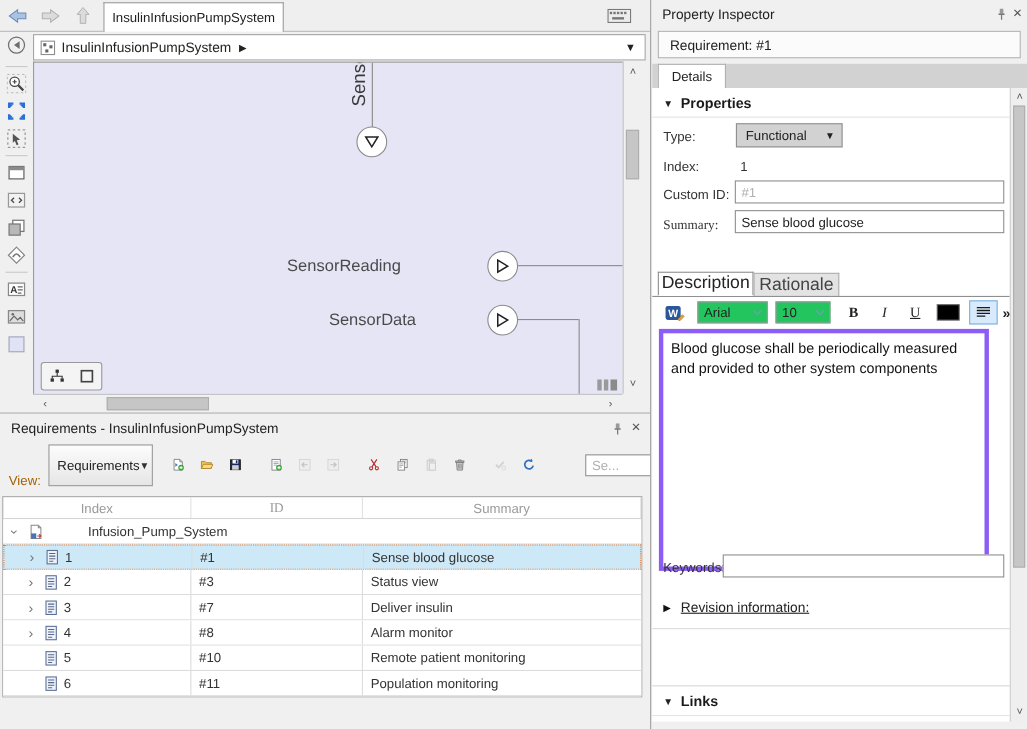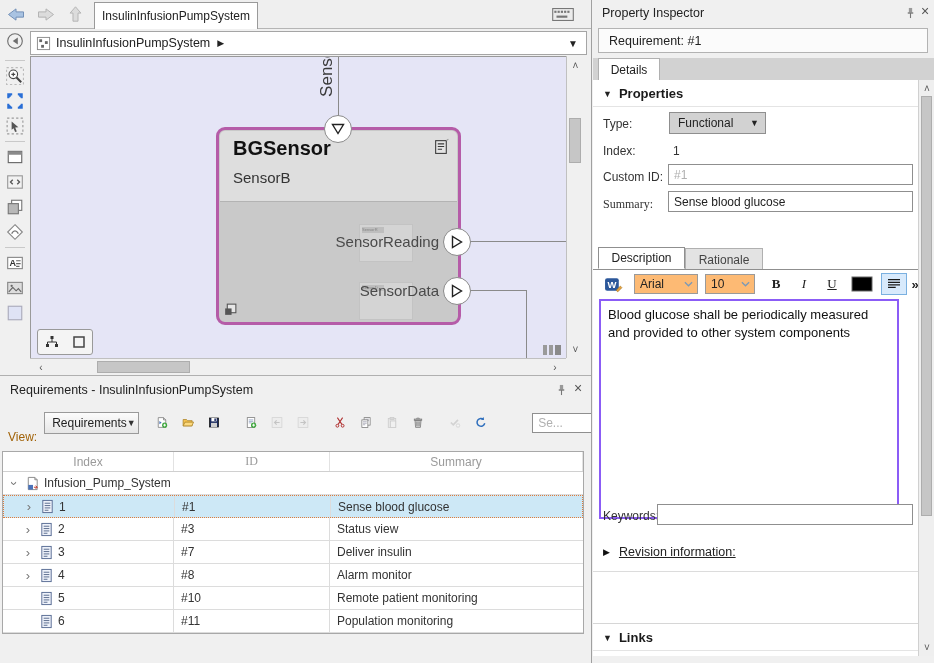--- a/index.html
+++ b/index.html
@@ -17,21 +17,21 @@
   
   #toolstrip{left:0;top:56px;width:30px;height:319px;background:#f0f0f0;}
   .ts-icon{width:22px;height:22px;margin:3px auto;display:flex;align-items:center;justify-content:center;}
   .ts-sep{width:20px;height:1px;background:#c9c9c9;margin:4px auto;}
   
   #canvas{left:30px;top:56px;width:536px;height:302px;background:#e5e5f6;border-left:1px solid #9a9a9a;border-top:1px solid #9a9a9a;overflow:hidden;}
   .wire{position:absolute;background:#8a8a8a;}
   #block{left:185px;top:70px;width:245px;height:198px;border:3px solid #b55ca8;border-radius:9px;background:#c9c9c9;box-sizing:border-box;}
   #block-header{left:1px;top:1px;width:237px;height:70px;background:#dedede;border-bottom:1px solid #b3b3b3;border-radius:5px 5px 0 0;}
   .portc{position:absolute;width:28px;height:28px;border-radius:50%;background:#fff;border:1px solid #8a8a8a;display:flex;align-items:center;justify-content:center;box-sizing:border-box;}
-  .portlabel{position:absolute;font-size:15px;color:#4a4a4a;text-align:right;}
+  .portlabel{position:absolute;font-size:15px;color:#4a4a4a;text-align:left;}
   .ghost{position:absolute;width:52px;height:36px;background:#d6d6d6;border:1px solid #c2c2c2;opacity:.85;}
   .ghost .mini{position:absolute;left:2px;top:2px;width:22px;height:6px;background:#bdbdbd;font-size:4px;color:#777;overflow:hidden;}
   #wire-label{position:absolute;left:286px;top:-14px;writing-mode:vertical-rl;transform:rotate(180deg);font-size:17px;color:#3a3a3a;}
   #canvas-overlay-btns{left:6px;top:272px;width:54px;height:24px;background:#f4f4f4;border:1px solid #999;border-radius:3px;display:flex;align-items:center;justify-content:space-around;}
   
   .sbar{background:#f0f0f0;}
   .sb-thumb{position:absolute;background:#c6c6c6;border:1px solid #adadad;box-sizing:border-box;}
   .sb-arrow{position:absolute;color:#555;font-size:10px;display:flex;align-items:center;justify-content:center;}
   
   #reqpanel{left:0;top:375px;width:591px;height:288px;background:#f0f0f0;border-top:1px solid #b0b0b0;}
@@ -59,23 +59,23 @@
   #pi-objheader{left:6px;top:28px;width:330px;height:25px;background:#fbfbfb;border:1px solid #b3b3b3;display:flex;align-items:center;box-sizing:border-box;}
   #pi-tabstrip{left:1px;top:58px;width:341px;height:22px;background:#d2d2d2;}
   #pi-tab{left:5px;top:0;width:62px;height:22px;background:#fff;border:1px solid #b0b0b0;border-bottom:none;display:flex;align-items:center;justify-content:center;box-sizing:border-box;}
   #pi-body{left:1px;top:80px;width:325px;height:576px;background:#fff;}
   .sect-head{display:flex;align-items:center;font-weight:bold;font-size:13px;color:#1a1a1a;padding:6px 0 5px 10px;border-bottom:1px solid #e4e4e4;}
   .sect-head .tri{font-size:9px;margin-right:7px;color:#222;}
   .plabel{position:absolute;left:10px;font-size:12px;color:#333;}
   .pinput{position:absolute;background:#fff;border:1px solid #8f8f8f;font-size:12px;color:#222;font-family:"Liberation Sans",sans-serif;padding:0 5px;box-sizing:border-box;}
   .pinput::placeholder{color:#b0b0b0;}
   .dd{display:flex;align-items:center;background:#d2d2d2;border:1px solid #8f8f8f;font-size:12px;box-sizing:border-box;}
-  .dtab{position:absolute;height:22px;display:flex;align-items:center;justify-content:center;font-size:12px;box-sizing:border-box;}
+  .dtab{position:absolute;height:22px;display:flex;align-items:center;justify-content:center;font-size:16px;box-sizing:border-box;}
   .rt-btn{position:absolute;height:22px;display:flex;align-items:center;justify-content:center;font-size:13px;color:#222;}
-  .combo{position:absolute;height:20px;background:#fdba74;border:1px solid #9a9a9a;display:flex;align-items:center;font-size:12px;box-sizing:border-box;padding-left:5px;justify-content:space-between;}
+  .combo{position:absolute;height:20px;background:#22c55e;border:1px solid #9a9a9a;display:flex;align-items:center;font-size:12px;box-sizing:border-box;padding-left:5px;justify-content:space-between;}
   #pi-scroll{left:326px;top:80px;width:16px;height:576px;background:#efefef;border-left:1px solid #d0d0d0;}
 </style>
 </head>
 <body>
 
 <div id="root">
 
   <div class="abs" id="tabbar">
     <div class="abs navbtn" style="left:4px;">
       <svg width="20" height="15" viewBox="0 0 20 16">
@@ -211,45 +211,20 @@
       </div>
     </div>
 
   <div class="abs" id="canvas">
     <div id="wire-label">Sensor</div>
     <div class="wire" style="left:307px;top:0;width:1px;height:60px;"></div>
     <div class="wire" style="left:439px;top:184px;width:97px;height:1px;"></div>
     <div class="wire" style="left:439px;top:233px;width:56px;height:1px;"></div>
     <div class="wire" style="left:495px;top:233px;width:1px;height:69px;"></div>
 
-    <div class="abs" id="block">
-      <div class="abs" id="block-header">
-        <div style="position:absolute;left:13px;top:6px;font-size:20px;font-weight:bold;color:#111;">BGSensor</div>
-        <div style="position:absolute;left:13px;top:38px;font-size:15px;color:#333;">SensorB</div>
-        <div style="position:absolute;right:8px;top:7px;">
-          <svg width="15" height="17" viewBox="0 0 14 16">
-              <rect x="1.5" y="2.5" width="10" height="12" fill="#e3e3e3" stroke="#3a3a3a"></rect>
-              <path d="M3.5 5.5h6M3.5 8h6M3.5 10.5h4" stroke="#3a3a3a"></path>
-              <path d="M11.5 2.5 l2 -1.5" stroke="#999"></path>
-            </svg>
-        </div>
-      </div>
-      <div class="ghost" style="left:140px;top:94px;">
-          <div class="mini">SensorR</div>
-        </div>
-      <div class="ghost" style="left:140px;top:152px;">
-          <div class="mini">SensorD</div>
-        </div>
-      <div style="position:absolute;left:4px;top:172px;">
-        <svg width="15" height="15" viewBox="0 0 14 14">
-            <rect x="4" y="2" width="8" height="8" fill="#e6e6e6" stroke="#555"></rect>
-            <rect x="2" y="6" width="6" height="6" fill="#555"></rect>
-          </svg>
-      </div>
-    </div>
 
     <div class="portlabel" style="left:230px;top:176px;width:178px;">SensorReading</div>
     <div class="portlabel" style="left:268px;top:225px;width:140px;">SensorData</div>
 
     <div class="portc" style="left:293px;top:58px;">
       <svg width="14" height="12" viewBox="0 0 14 12">
           <path d="M1.5 1.5 H12.5 L7 10.5 Z" fill="#fff" stroke="#222" stroke-width="1.4"></path>
         </svg>
     </div>
     <div class="portc" style="left:412px;top:171px;">
@@ -305,21 +280,21 @@
         <svg width="11" height="14" viewBox="0 0 12 14">
             <rect x="4.2" y="1.5" width="3.6" height="5" fill="#9a9a9a"></rect>
             <path d="M3 7 h6" stroke="#777" stroke-width="1.5"></path>
             <path d="M6 7 v5.5" stroke="#777" stroke-width="1.2"></path>
           </svg>
       </span>
       <span style="position:absolute;left:574px;top:3px;font-size:14px;color:#555;">×</span>
     </div>
     <div class="abs" id="req-toolbar">
       <span style="margin-left:8px;color:#a16207;margin-top:28px;">View:</span>
-      <div style="margin-left:7px;width:95px;height:22px;background:linear-gradient(#fcfcfc,#e6e6e6);border:1px solid #9a9a9a;display:flex;align-items:center;box-sizing:border-box;">
+      <div style="margin-left:7px;width:95px;height:38px;background:linear-gradient(#fcfcfc,#e6e6e6);border:1px solid #9a9a9a;display:flex;align-items:center;box-sizing:border-box;">
         <span style="margin-left:7px;flex:1;">Requirements</span>
         <span style="font-size:9px;margin-right:6px;color:#333;">▼</span>
       </div>
       <div id="req-toolbar-icons" style="display:flex;align-items:center;margin-left:10px;">
           <button class="tbtn">
             <svg width="17" height="17" viewBox="0 0 16 16">
               <path d="M3 1.5 H10 L13 4.5 V14.5 H3 Z" fill="#fff" stroke="#777"></path>
               <path d="M10 1.5 V4.5 H13" fill="none" stroke="#777"></path>
               <path d="M4.5 6 l3 2.2 -3 2.2 z" fill="#4a72b8"></path>
               <circle cx="11.5" cy="11.5" r="3.4" fill="#3fa73f"></circle>
@@ -419,21 +394,21 @@
       <div class="grow">
         <span class="chev open" style="margin-left:4px;">›</span>
         <span class="rowicon">
           <svg width="15" height="15" viewBox="0 0 16 16">
               <path d="M3.5 1.5 h7 l2.5 2.5 v10.5 h-9.5 z" fill="#fff" stroke="#888"></path>
               <path d="M10.5 1.5 v2.5 h2.5" fill="none" stroke="#888"></path>
               <rect x="3.5" y="9.5" width="5" height="5" fill="#4a72b8"></rect>
               <path d="M9.5 12 h3.5 M11.3 10.3 l1.7 1.7 -1.7 1.7" stroke="#c0392b" fill="none"></path>
             </svg>
         </span>
-        <span style="color:#333;">Infusion_Pump_System</span>
+        <span style="color:#333;margin-left:36px;">Infusion_Pump_System</span>
       </div>
       <div id="req-rows">
           <div class="trow selected">
             <div class="cell c0">
               <span class="chev" style="margin-left: 18px;">›</span>
               <span class="rowicon">
                 <svg width="15" height="15" viewBox="0 0 16 16">
                   <rect x="3" y="1.5" width="10" height="13" fill="#eef2fa" stroke="#566a92"></rect>
                   <path d="M5 4.5 h6 M5 7 h6 M5 9.5 h6 M5 12 h4" stroke="#55678a"></path>
                 </svg>
@@ -596,21 +571,21 @@
               </svg>
           </span>
           <span class="rt-btn" style="left:288px;width:26px;background:#d8eafc;border:1px solid #7ab0e0;box-sizing:border-box;">
             <svg width="14" height="12" viewBox="0 0 16 14">
                 <path d="M1 2 h14 M1 5 h14 M1 8 h14 M1 11 h9" stroke="#1a1a1a" stroke-width="1.4"></path>
               </svg>
           </span>
           <span class="rt-btn" style="left:316px;width:12px;font-weight:bold;">»</span>
         </div>
 
-        <div style="position:absolute;left:6px;top:52px;width:300px;height:220px;background:#fff;border:2px solid #8b5cf6;padding:5px 7px;box-sizing:border-box;font-size:13px;color:#111;line-height:1.35;">Blood glucose shall be periodically measured and provided to other system components</div>
+        <div style="position:absolute;left:6px;top:52px;width:300px;height:220px;background:#fff;border:4px solid #8b5cf6;padding:5px 7px;box-sizing:border-box;font-size:13px;color:#111;line-height:1.35;">Blood glucose shall be periodically measured and provided to other system components</div>
 
         <span class="plabel" style="top:262px;">Keywords:</span>
         <input class="pinput" style="left: 64px; top: 257px; width: 256px; height: 21px;">
 
         <div style="position:absolute;left:10px;top:298px;display:flex;align-items:center;">
           <span style="font-size:9px;margin-right:9px;color:#111;">▶</span>
           <span style="font-size:12.5px;color:#222;text-decoration:underline;">Revision information:</span>
         </div>
         <div style="position:absolute;left:0;top:324px;width:325px;height:1px;background:#dcdcdc;"></div>
       </div>

